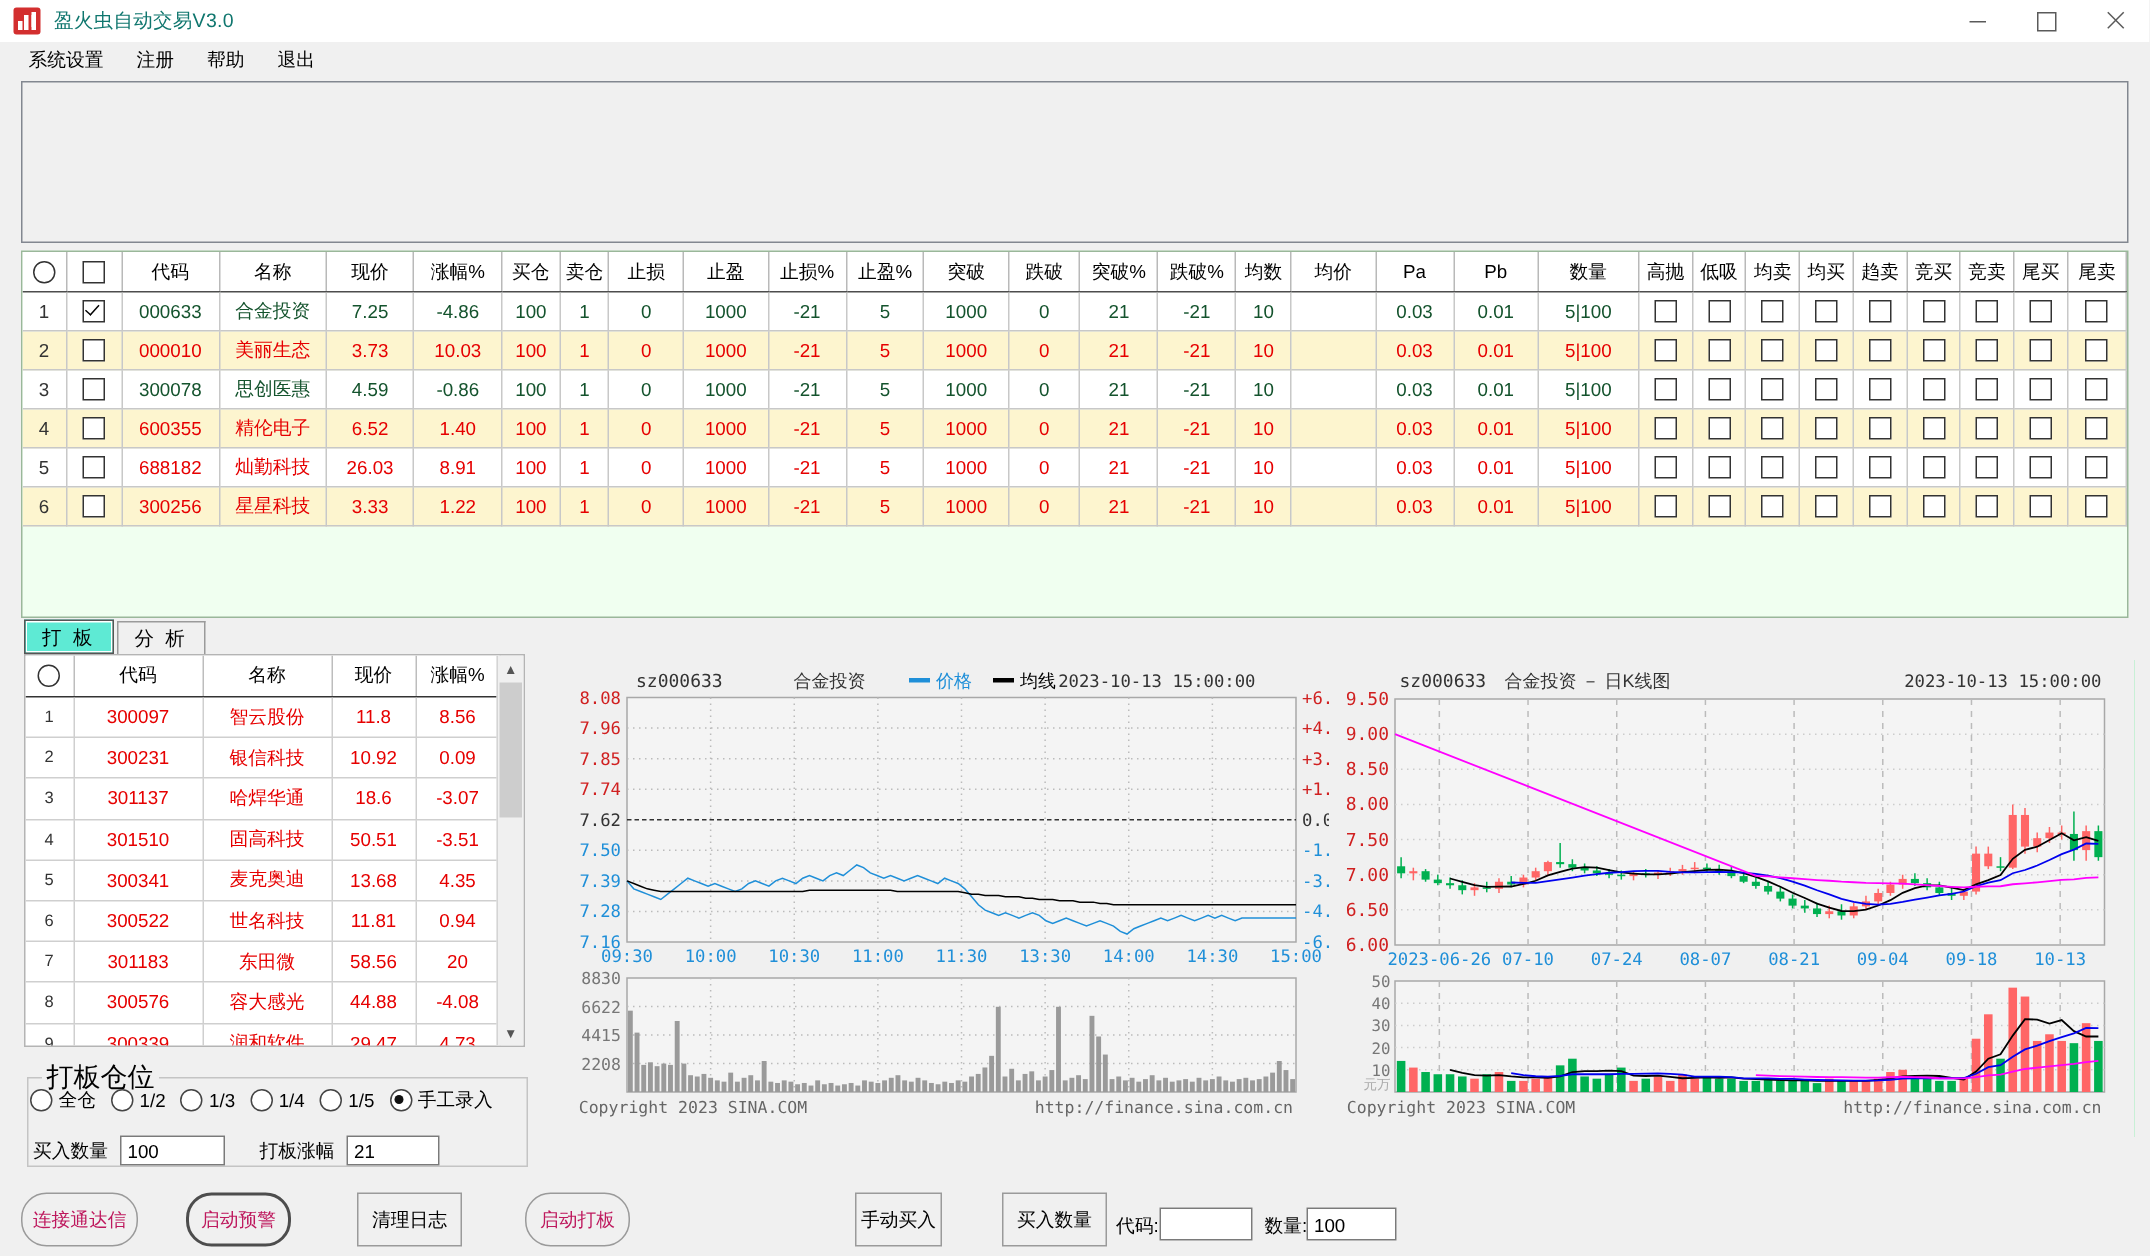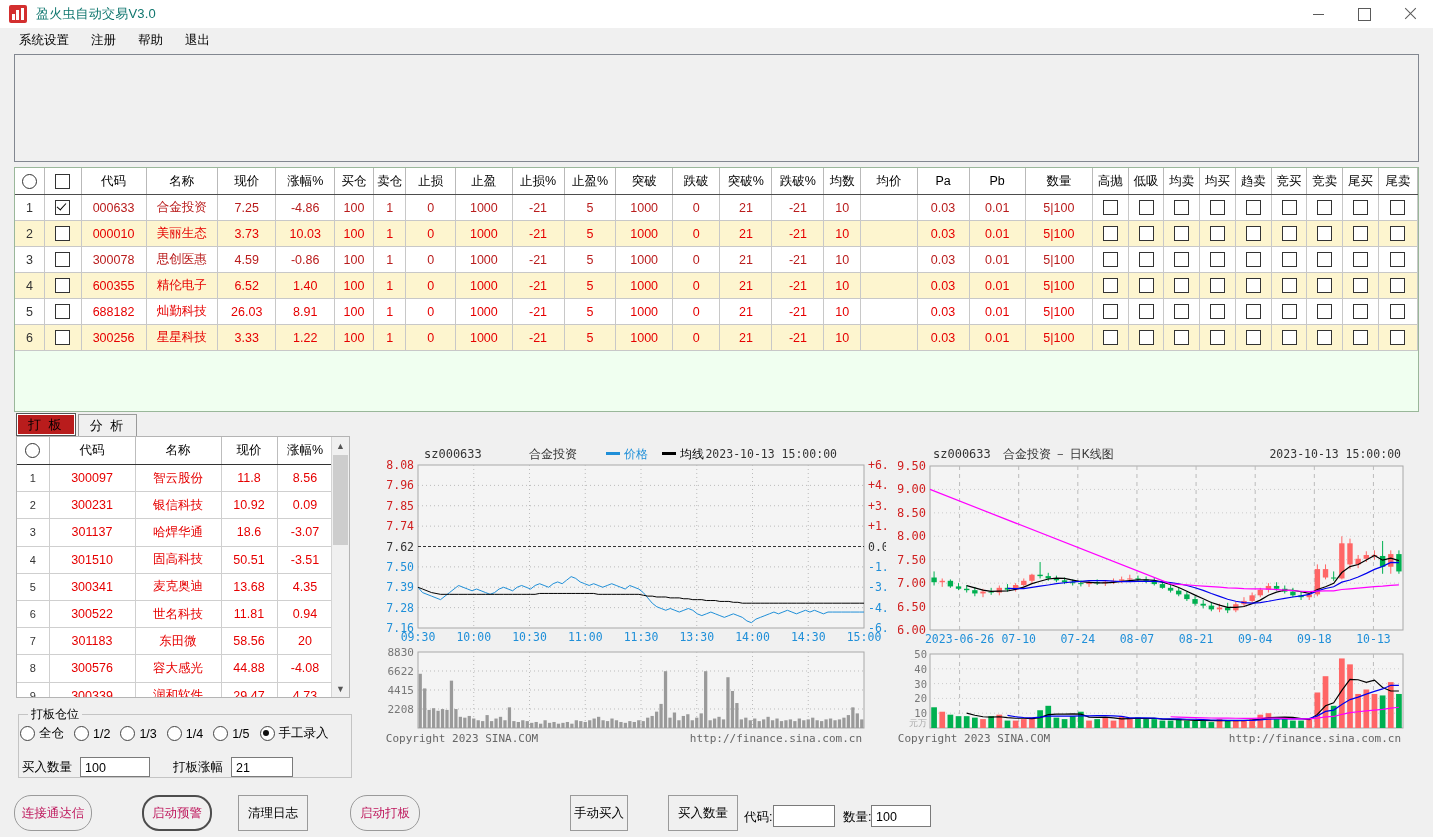--- a/index.html
+++ b/index.html
@@ -41,49 +41,49 @@
     background:#ffffff;border-right:1px solid #b9b9b9;border-bottom:1px solid #4d4d4d;
     height:24px;font-weight:normal;font-size:12.5px;color:#000;text-align:center;
   }
   table.grid td{
     border-right:1px solid #c8c8c8;border-bottom:1px solid #c8c8c8;
     height:23px;text-align:center;font-size:12.5px;
   }
   tr.r-odd td{background:#ffffff;}
   tr.r-even td{background:#fdf5cf;}
   td.up{color:#e60000;}
-  td.dn{color:#b91c1c;}
+  td.dn{color:#14532d;}
   td.idx{color:#333;font-size:11px;width:26px;}
   .chk{display:inline-block;width:13px;height:13px;border:1px solid #333;background:#fff;position:relative;vertical-align:middle;}
   .chk.on::after{content:"";position:absolute;left:3px;top:0px;width:4px;height:8px;border:solid #000;border-width:0 1.6px 1.6px 0;transform:rotate(42deg);}
   .circ{display:inline-block;width:13px;height:13px;border:1.3px solid #333;border-radius:50%;vertical-align:middle;}
 
   
   #tabs{position:absolute;left:16px;top:414px;height:22px;display:flex;align-items:flex-end;}
   .tab{height:21px;line-height:21px;padding:0 11px;font-size:13px;background:#f0f0f0;
        border:1px solid #9a9a9a;border-bottom:none;margin-right:2px;letter-spacing:2px;}
-  .tab.active{background:#b91c1c;border:1px solid #555;box-shadow:inset 0 0 0 1px #fff;font-weight:normal;}
+  .tab.active{background:#5eead4;border:1px solid #555;box-shadow:inset 0 0 0 1px #fff;font-weight:normal;}
 
   
   #listpanel{position:absolute;left:16px;top:436px;width:334px;height:262px;
     border:1px solid #b4b4b4;background:#fff;box-sizing:border-box;overflow:hidden;}
   table.list{border-collapse:collapse;table-layout:fixed;width:316px;font-size:12.5px;}
   table.list th{height:25px;background:#fff;border-right:1px solid #bdbdbd;border-bottom:1px solid #333;
     font-weight:normal;font-size:12.5px;text-align:center;}
   table.list td{height:24.2px;border-right:1px solid #cfcfcf;border-bottom:1px solid #cfcfcf;
     text-align:center;color:#e60000;font-size:12.5px;}
   table.list td.idx{color:#333;font-size:11px;}
   #lscroll{position:absolute;right:0;top:0;width:17px;height:260px;background:#f0f0f0;border-left:1px solid #d4d4d4;}
   .sb-arrow{height:17px;display:flex;align-items:center;justify-content:center;color:#555;font-size:9px;}
   #lthumb{position:absolute;top:18px;left:1px;width:15px;height:90px;background:#cdcdcd;}
 
   
   #posgroup{position:absolute;left:16px;top:706px;width:334px;height:72px;
     border:1px solid #c4c4c4;box-sizing:border-box;}
-  #posgroup legend{font-size:12px;padding:0 3px;}
+  #posgroup legend{font-size:18px;padding:0 3px;}
   #radiorow{position:absolute;left:20px;top:725px;display:flex;align-items:center;gap:3px;}
   .radio-wrap{display:flex;align-items:center;margin-right:7px;font-size:12.5px;}
   .rad{width:13px;height:13px;border:1.3px solid #444;border-radius:50%;margin-right:4px;position:relative;background:#fff;}
   .rad.on::after{content:"";position:absolute;left:2.5px;top:2.5px;width:6px;height:6px;border-radius:50%;background:#111;}
   #fieldrow{position:absolute;left:22px;top:757px;display:flex;align-items:center;font-size:12.5px;}
   .tinput{border:1px solid #7a7a7a;background:#fff;height:20px;line-height:20px;
           padding:0 4px;font-size:12.5px;font-family:"Liberation Sans",sans-serif;box-sizing:border-box;}
 
   
   .chartbox{position:absolute;background:#86efac;}
@@ -948,21 +948,21 @@
         <rect x="489.91" y="242.12" width="5.71" height="45.88" fill="#ff6666"></rect>
         <rect x="498.07" y="253.96" width="5.71" height="34.04" fill="#00b050"></rect>
         <path d="M68.70 273.20 L76.85 275.27 L85.01 276.75 L93.16 277.05 L101.32 276.75 L109.47 277.64 L117.63 278.23 L125.78 278.23 L133.94 278.53 L142.09 277.64 L150.25 274.68 L158.41 274.09 L166.56 274.09 L174.72 273.79 L182.87 274.09 L191.03 277.05 L199.18 277.34 L207.34 277.05 L215.49 277.94 L223.65 278.82 L231.80 278.53 L239.96 278.23 L248.11 278.53 L256.27 278.23 L264.42 279.12 L272.58 279.42 L280.73 279.71 L288.89 280.01 L297.04 280.30 L305.20 280.30 L313.35 280.60 L321.51 280.60 L329.66 280.60 L337.82 280.60 L345.97 280.60 L354.13 280.01 L362.28 279.12 L370.44 277.64 L378.59 277.34 L386.75 277.05 L394.91 277.34 L403.06 278.53 L411.22 279.71 L419.37 274.38 L427.53 265.80 L435.68 262.84 L443.84 250.41 L451.99 239.46 L460.15 239.75 L468.30 242.42 L476.46 240.05 L484.61 247.45 L492.77 251.00 L500.92 251.00" fill="none" stroke="#000" stroke-width="1.2"></path>
         <path d="M109.47 275.42 L117.63 276.75 L125.78 277.49 L133.94 277.79 L142.09 277.20 L150.25 276.16 L158.41 276.16 L166.56 276.16 L174.72 276.16 L182.87 275.86 L191.03 275.86 L199.18 275.72 L207.34 275.57 L215.49 275.86 L223.65 276.46 L231.80 277.79 L239.96 277.79 L248.11 277.79 L256.27 278.08 L264.42 278.97 L272.58 278.97 L280.73 278.97 L288.89 279.27 L297.04 279.27 L305.20 279.71 L313.35 280.01 L321.51 280.16 L329.66 280.30 L337.82 280.45 L345.97 280.45 L354.13 280.30 L362.28 279.86 L370.44 279.12 L378.59 278.97 L386.75 278.82 L394.91 278.68 L403.06 278.82 L411.22 278.68 L419.37 275.86 L427.53 271.42 L435.68 270.09 L443.84 264.47 L451.99 259.58 L460.15 257.07 L468.30 254.11 L476.46 251.44 L484.61 248.93 L492.77 245.23 L500.92 245.38" fill="none" stroke="#0000ee" stroke-width="1.2"></path>
         <path d="M272.58 276.75 L280.73 277.15 L288.89 277.44 L297.04 277.64 L305.20 277.79 L313.35 277.99 L321.51 278.03 L329.66 278.08 L337.82 278.23 L345.97 278.43 L354.13 278.38 L362.28 278.18 L370.44 277.99 L378.59 278.03 L386.75 278.33 L394.91 278.82 L403.06 278.92 L411.22 278.92 L419.37 278.13 L427.53 276.95 L435.68 276.46 L443.84 274.43 L451.99 272.66 L460.15 271.77 L468.30 270.88 L476.46 270.04 L484.61 269.30 L492.77 268.07 L500.92 267.23" fill="none" stroke="#ff00ff" stroke-width="1.2"></path>
       </g>
   </svg>
 </div>
 
 <div class="btn magenta" style="left:14px;top:795px;width:78px;height:36px;">连接通达信</div>
-<div class="btn magenta focus" style="left:142px;top:795px;width:70px;height:36px;font-family:Liberation Mono, monospace;">启动预警</div>
+<div class="btn magenta focus" style="left:124px;top:795px;width:70px;height:36px;font-family:Liberation Mono, monospace;">启动预警</div>
 <div class="btn" style="left:238px;top:795px;width:70px;height:36px;">清理日志</div>
 <div class="btn magenta" style="left:350px;top:795px;width:70px;height:36px;">启动打板</div>
 <div class="btn" style="left:570px;top:795px;width:58px;height:36px;">手动买入</div>
 <div class="btn" style="left:668px;top:795px;width:70px;height:36px;">买入数量</div>
 <div class="blabel" style="left:744px;top:809px;">代码:</div>
 <div class="tinput" style="position:absolute;left:773px;top:805px;width:62px;height:22px;line-height:22px;"></div>
 <div class="blabel" style="left:843px;top:809px;">数量:</div>
 <div class="tinput" style="position:absolute;left:871px;top:805px;width:60px;height:22px;line-height:22px;">100</div>
 
 </body></html>

